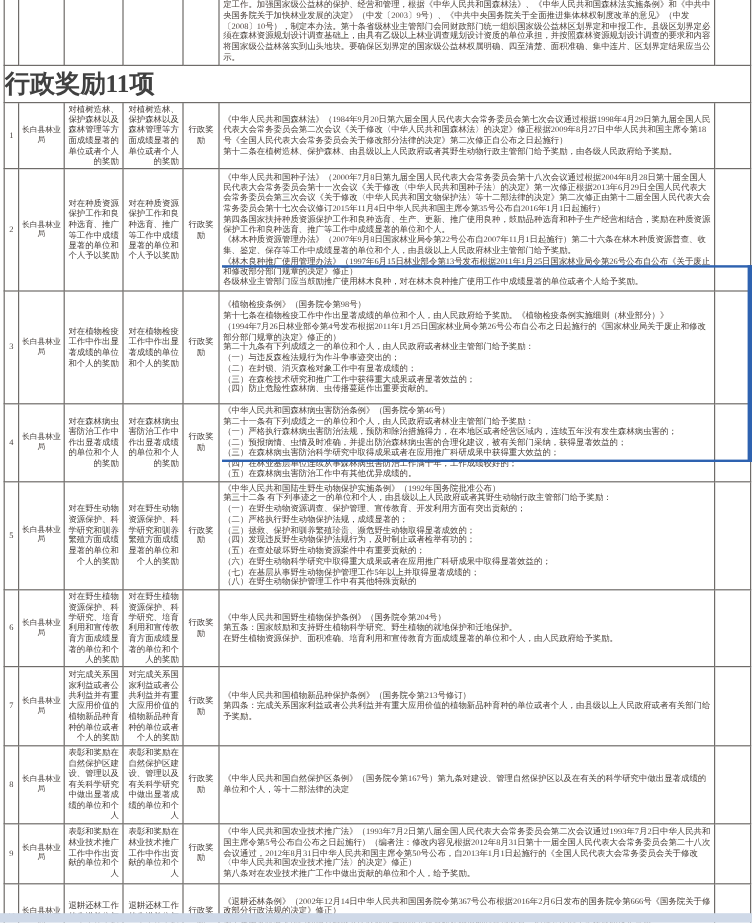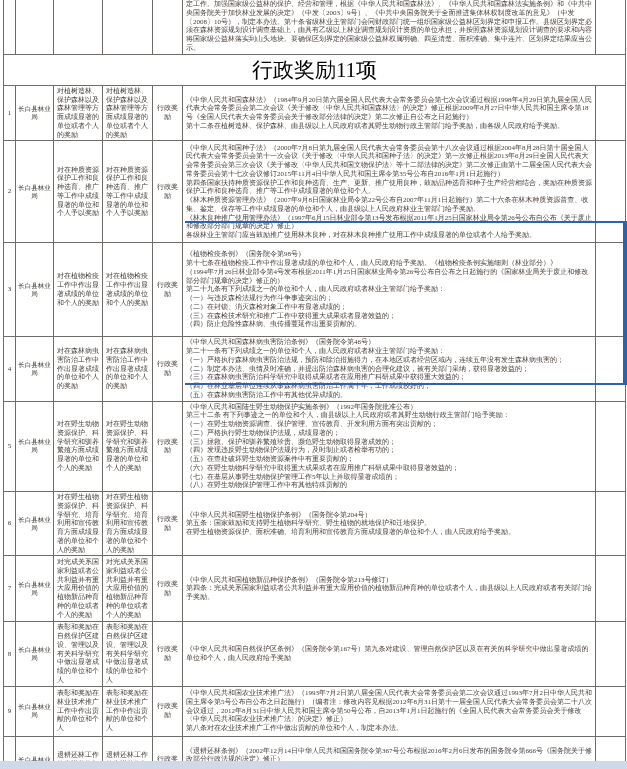--- a/index.html
+++ b/index.html
@@ -14,35 +14,34 @@
   td{
     border:1px solid #6f6c69;
     padding:1px 3px;
     vertical-align:middle;
     overflow:hidden;
     font-size:7px;
     line-height:1.25;
   }
   td.num{ text-align:center; padding:0 1px;}
   td.unit{ text-align:center; font-size:6.5px; padding:0 1px;}
-  td.item{ text-align:left; }
+  td.item{ text-align:right; }
   td.cat{ text-align:center; padding:0 1px;}
   td.legal{
     text-align:left;
     vertical-align:middle;
     white-space:pre-line;
     letter-spacing:0;
     color:#4a403b;
   }
   td.blank{ padding:0; }
   tr.section-row td{
-    text-align:center;
-    font-weight:normal;
+    font-weight:bold;
     font-size:21px;
-    color:#000000;
+    color:#404040;
     padding:2px 0;
   }
   
   tr.r-cont{height:54px;} tr.r-head{height:31px;}
   tr.r1{height:38px;}  tr.r2{height:102px;} tr.r3{height:94px;}
   tr.r4{height:62px;}  tr.r5{height:90px;}  tr.r6{height:54px;}
   tr.r7{height:66px;}  tr.r8{height:46px;}  tr.r9{height:50px;}
   tr.r10{height:56px;}
   
   .highlight-box{
@@ -132,21 +131,21 @@
 
     <tr class="r4">
       <td class="num">4</td>
       <td class="unit">长白县林业局</td>
       <td class="item">对在森林病虫害防治工作中作出显著成绩的单位和个人的奖励</td>
       <td class="item">对在森林病虫害防治工作中作出显著成绩的单位和个人的奖励</td>
       <td class="cat">行政奖励</td>
       <td class="legal">《中华人民共和国森林病虫害防治条例》（国务院令第46号）
 第二十一条有下列成绩之一的单位和个人，由人民政府或者林业主管部门给予奖励：
 （一）严格执行森林病虫害防治法规，预防和除治措施得力，在本地区或者经营区域内，连续五年没有发生森林病虫害的；
-（二）制定本办法、虫情及时准确，并提出防治森林病虫害的合理化建议，被有关部门采纳，获得显著效益的；
+（二）预报病情、虫情及时准确，并提出防治森林病虫害的合理化建议，被有关部门采纳，获得显著效益的；
 （三）在森林病虫害防治科学研究中取得成果或者在应用推广科研成果中获得重大效益的；
 （四）在林业基层单位连续从事森林病虫害防治工作满十年，工作成绩较好的；
 （五）在森林病虫害防治工作中有其他优异成绩的。</td>
       <td class="blank"></td>
     </tr>
 
     <tr class="r5">
       <td class="num">5</td>
       <td class="unit">长白县林业局</td>
       <td class="item">对在野生动物资源保护、科学研究和驯养繁殖方面成绩显著的单位和个人的奖励</td>
@@ -187,32 +186,32 @@
 第四条：完成关系国家利益或者公共利益并有重大应用价值的植物新品种育种的单位或者个人，由县级以上人民政府或者有关部门给予奖励。</td>
       <td class="blank"></td>
     </tr>
 
     <tr class="r8">
       <td class="num">8</td>
       <td class="unit">长白县林业局</td>
       <td class="item">表彰和奖励在自然保护区建设、管理以及有关科学研究中做出显著成绩的单位和个人</td>
       <td class="item">表彰和奖励在自然保护区建设、管理以及有关科学研究中做出显著成绩的单位和个人</td>
       <td class="cat">行政奖励</td>
-      <td class="legal">《中华人民共和国自然保护区条例》（国务院令第167号）第九条对建设、管理自然保护区以及在有关的科学研究中做出显著成绩的单位和个人，由人民政府给予奖励</td>
+      <td class="legal">《中华人民共和国自然保护区条例》（国务院令第167号）第九条对建设、管理自然保护区以及在有关的科学研究中做出显著成绩的单位和个人，等十二部法律的决定</td>
       <td class="blank"></td>
     </tr>
 
     <tr class="r9">
       <td class="num">9</td>
       <td class="unit">长白县林业局</td>
       <td class="item">表彰和奖励在林业技术推广工作中作出贡献的单位和个人</td>
       <td class="item">表彰和奖励在林业技术推广工作中作出贡献的单位和个人</td>
       <td class="cat">行政奖励</td>
       <td class="legal">《中华人民共和国农业技术推广法》（1993年7月2日第八届全国人民代表大会常务委员会第二次会议通过1993年7月2日中华人民共和国主席令第5号公布自公布之日起施行）（编者注：修改内容见根据2012年8月31日第十一届全国人民代表大会常务委员会第二十八次会议通过，2012年8月31日中华人民共和国主席令第50号公布，自2013年1月1日起施行的《全国人民代表大会常务委员会关于修改〈中华人民共和国农业技术推广法〉的决定》修正）
-第八条对在农业技术推广工作中做出贡献的单位和个人，制定本办法。</td>
+第八条对在农业技术推广工作中做出贡献的单位和个人，给予奖励。</td>
       <td class="blank"></td>
     </tr>
 
     <tr class="r10">
       <td class="num">10</td>
       <td class="unit">长白县林业局</td>
       <td class="item">退耕还林工作的先进单位与个人的表彰</td>
       <td class="item">退耕还林工作的先进单位与个人的表彰</td>
       <td class="cat">行政奖励</td>
       <td class="legal">《退耕还林条例》（2002年12月14日中华人民共和国国务院令第367号公布根据2016年2月6日发布的国务院令第666号《国务院关于修改部分行政法规的决定》修正）

